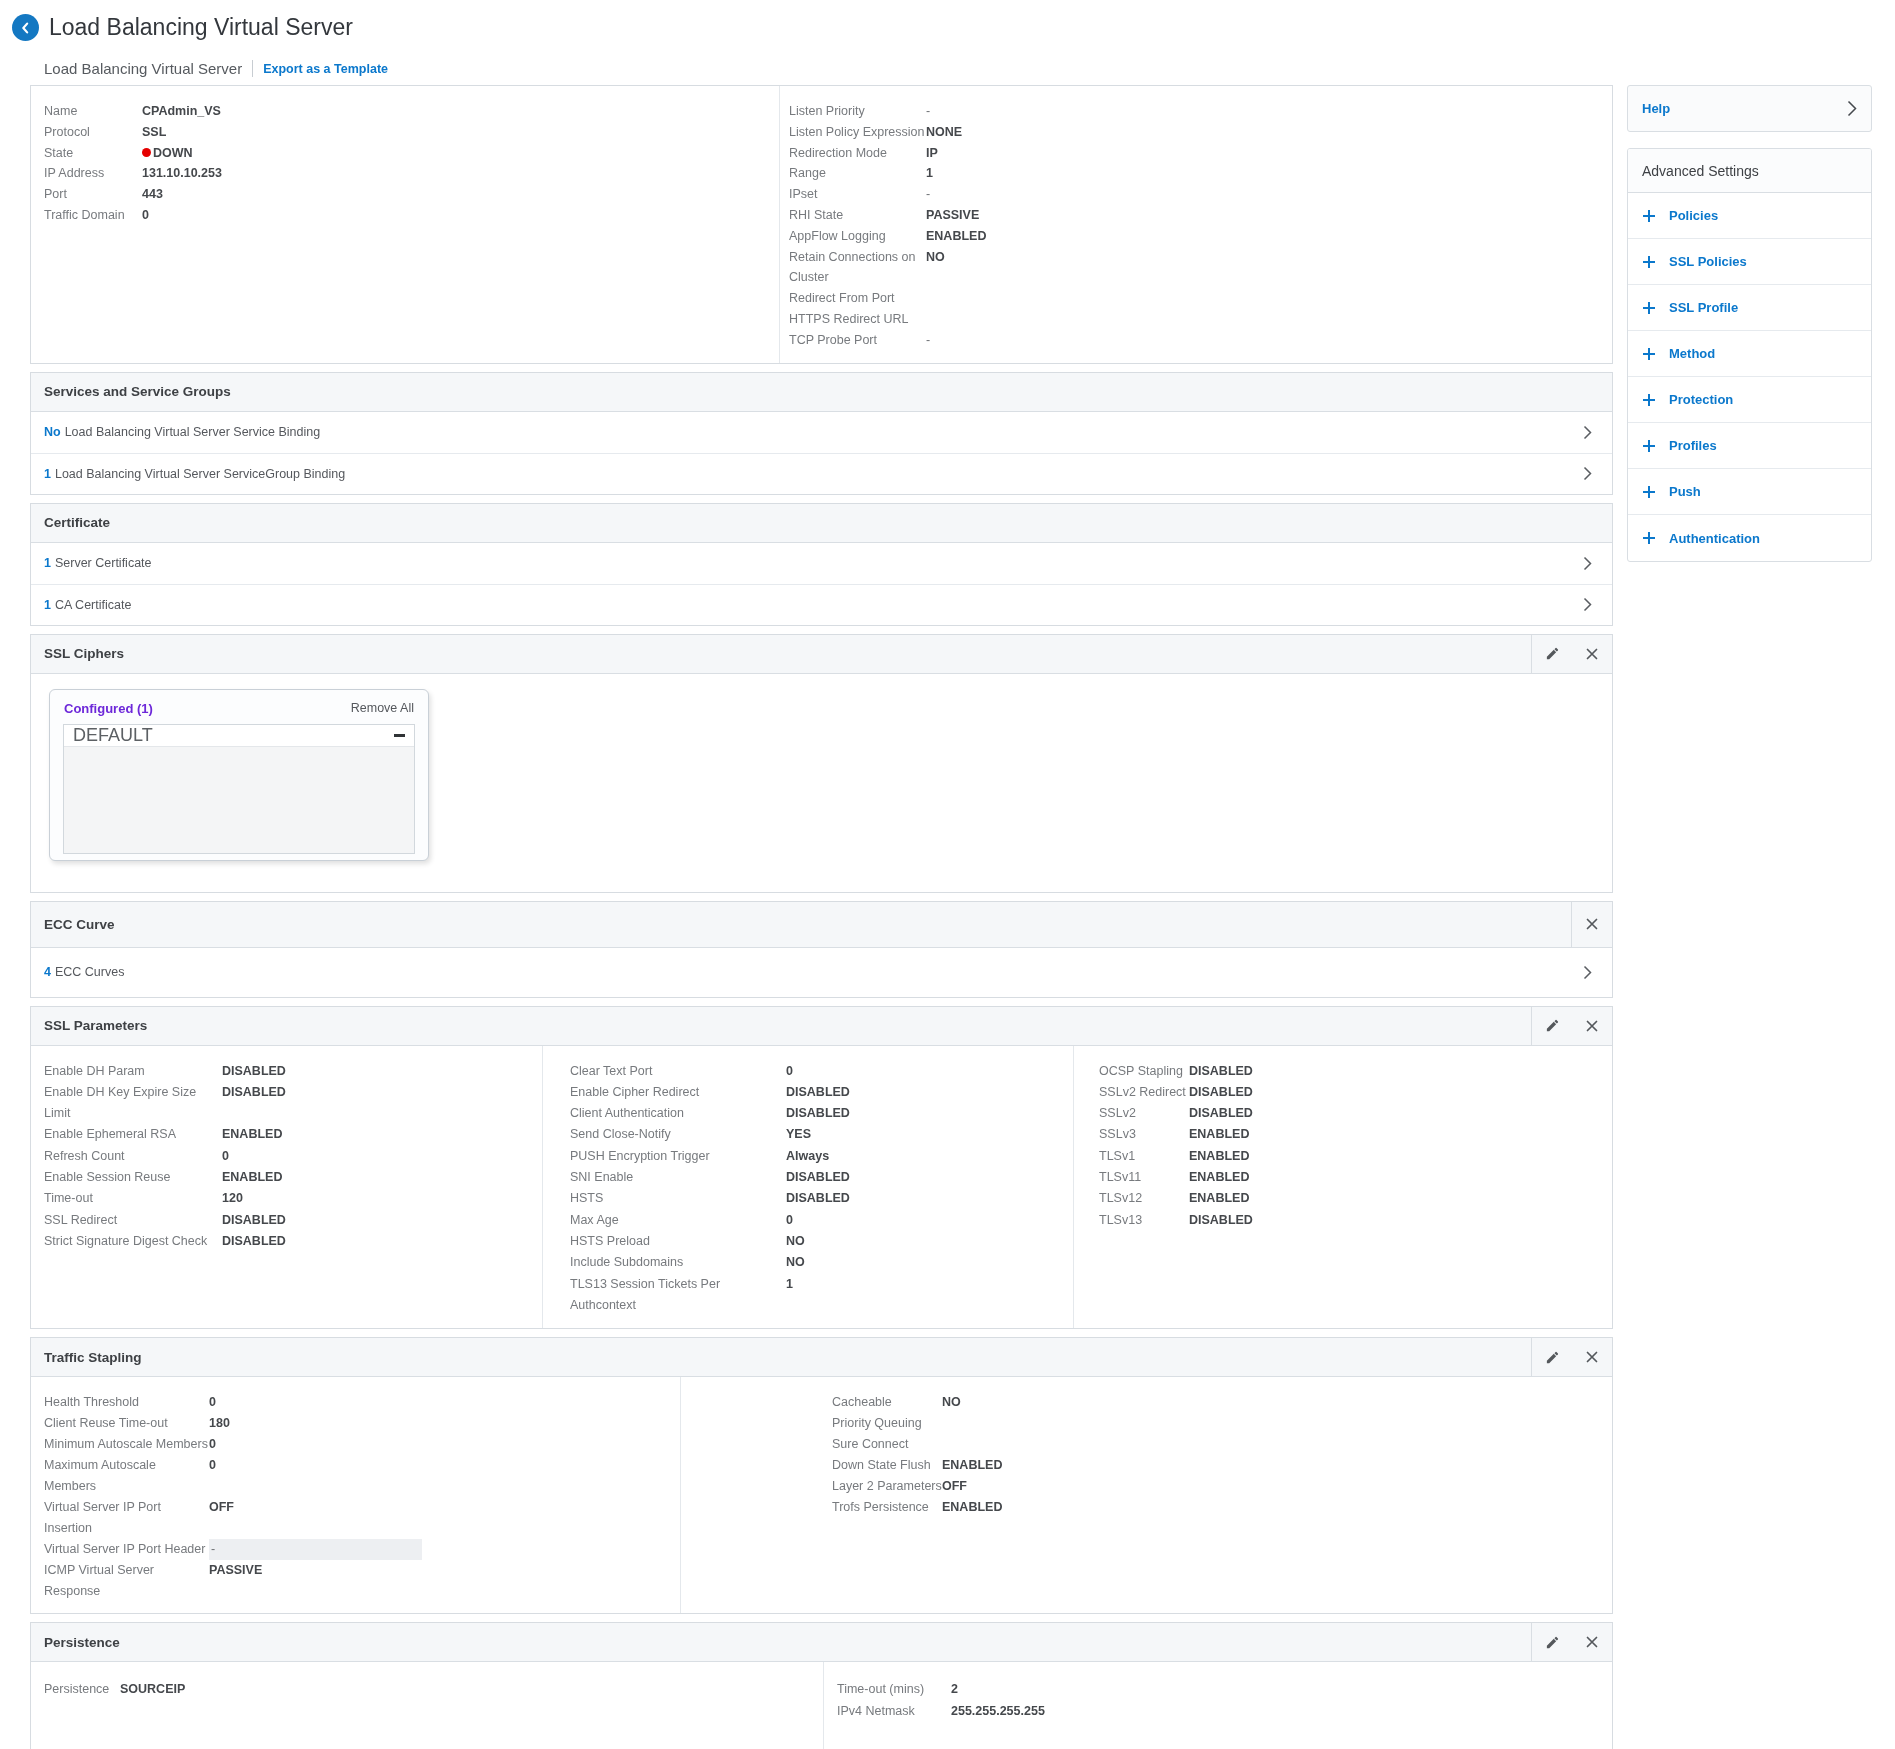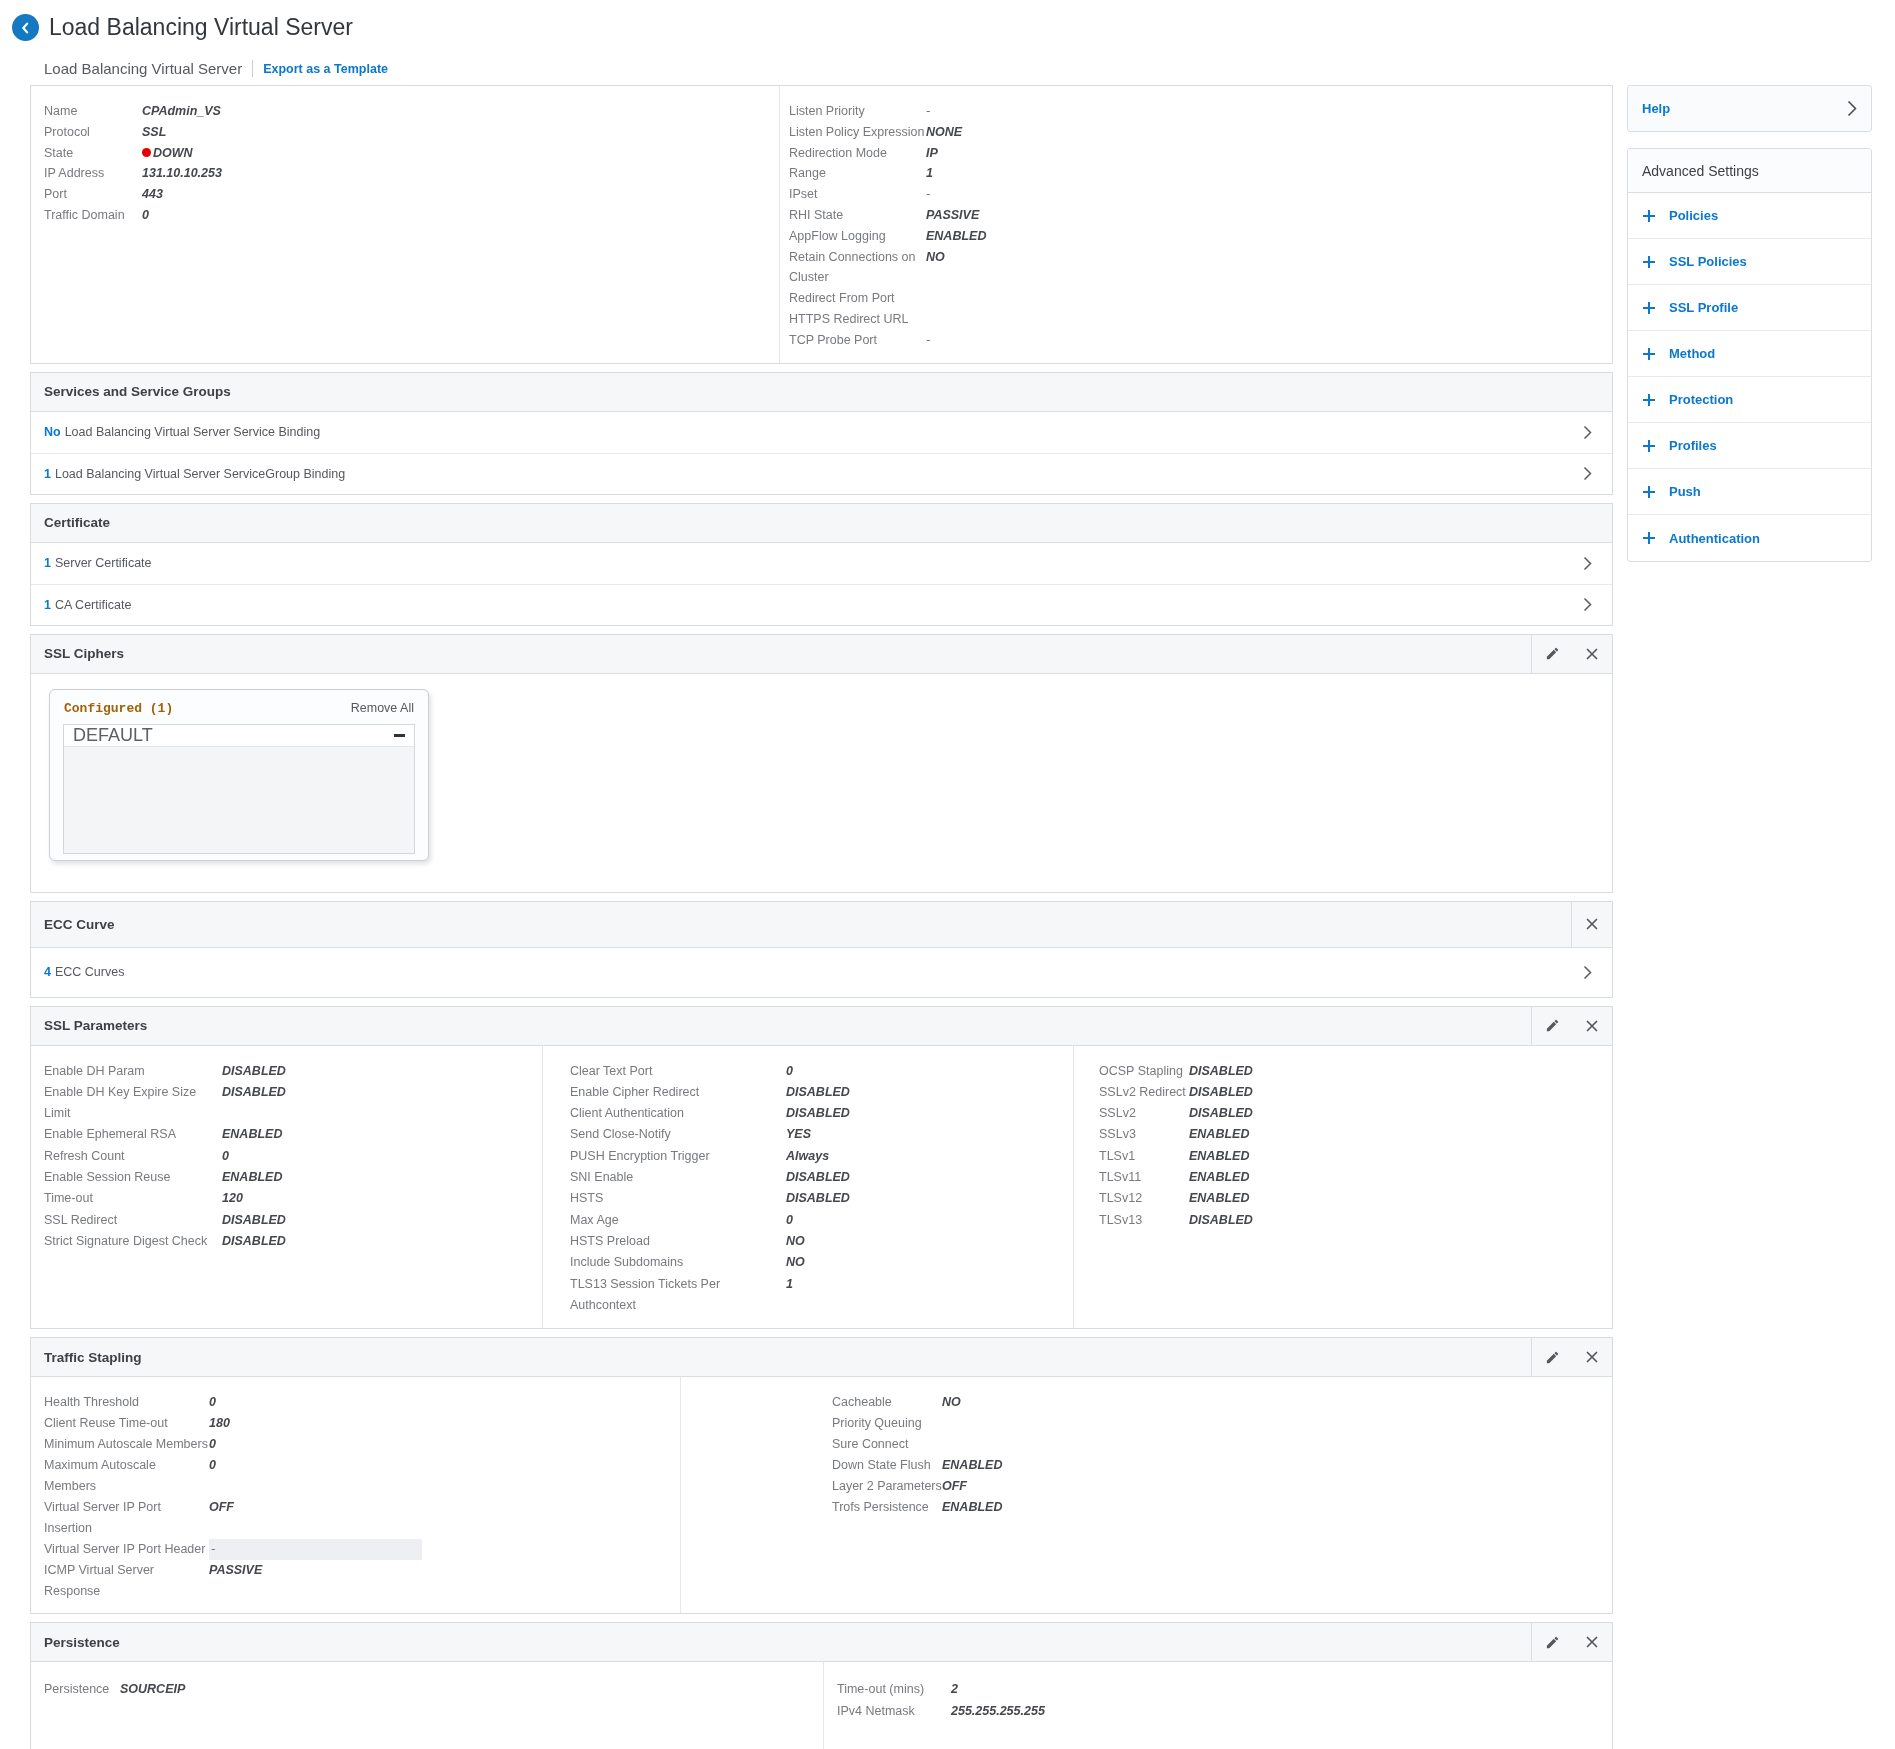--- a/index.html
+++ b/index.html
@@ -31,21 +31,21 @@
                   display:flex; align-items:center; padding-left:13px; }
   .panel-title { font-size:13.5px; font-weight:bold; color:#3e4145; }
   .hdr-actions { margin-left:auto; height:100%; display:flex; align-items:stretch;
                  border-left:1px solid #d9dee3; }
   .hdr-btn { width:40px; display:flex; align-items:center; justify-content:center;
              background:none; border:none; padding:0; cursor:pointer; }
 
   
   .kv-row { display:flex; line-height:20.8px; font-size:12.5px; }
   .kv-label { color:#777a7e; flex:none; }
-  .kv-value { font-weight:bold; color:#45484c; white-space:nowrap;font-style:italic; }
+  .kv-value { font-weight:bold; color:#45484c; white-space:nowrap; }
   .muted .kv-value { font-weight:normal; color:#6e7175; }
   .highlight .kv-value { background:#edeff2; width:213px; padding-left:2px; }
   .dot { display:inline-block; width:9px; height:9px; border-radius:50%;
          background:#e50000; margin-right:2px; }
 
   
   .link-row { height:41px; display:flex; align-items:center; padding:0 20px 0 13px;
               font-size:12.5px; cursor:pointer; }
   .link-row:not(:first-child) { border-top:1px solid #e6eaee; }
   .link-count { color:#0b78cc; font-weight:bold; margin-right:4px; }
@@ -57,21 +57,21 @@
   .bs-left  { width:748px; padding:15px 0 12px 13px; }
   .bs-right { flex:1; border-left:1px solid #e4e8ec; padding:15px 0 12px 9px; }
   .bs-left  .kv-label { width:98px; }
   .bs-right .kv-label { width:137px; }
 
   
   .ciphers-body { height:218px; padding:15px 0 0 18px; }
   .configured-box { width:380px; height:172px; background:#fcfdfe; border:1px solid #c9d0d7;
                     border-radius:6px; box-shadow:2px 3px 5px rgba(0,0,0,0.12); }
   .configured-head { display:flex; align-items:center; padding:11px 14px 8px 14px; }
-  .configured-title { font-size:13px; font-weight:bold; color:#a16207;font-family:Liberation Mono, monospace; }
+  .configured-title { font-size:13px; font-weight:bold; color:#6d28d9; }
   .remove-all { margin-left:auto; font-size:12.5px; color:#55585d; cursor:pointer; }
   .cipher-list { margin:0 13px; height:130px; border:1px solid #d2d8dd; background:#f4f5f6; overflow:hidden; }
   .cipher-row { height:22px; background:#fff; border-bottom:1px solid #e4e7ea;
                 display:flex; align-items:center; padding:0 9px; font-size:18px; color:#5c6064; }
   .minus-btn { margin-left:auto; display:flex; cursor:pointer; }
 
   
   .ecc .panel-header { height:46px; }
   .ecc .link-row { height:49px; }
 

